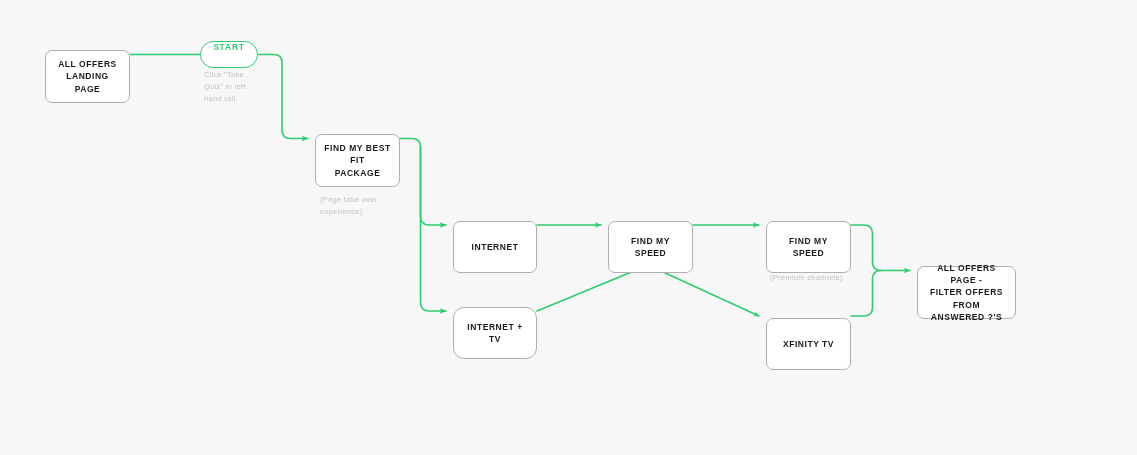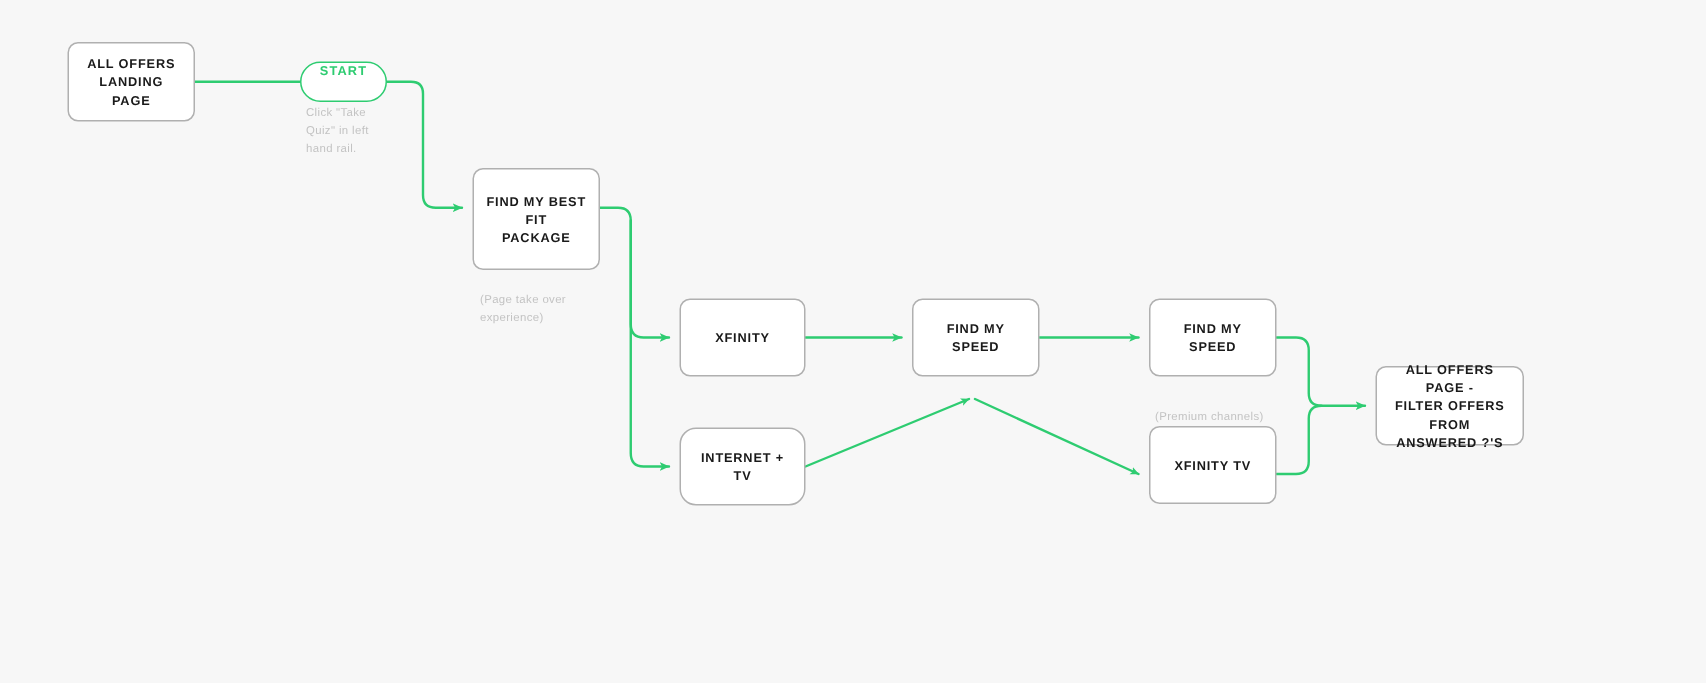--- a/index.html
+++ b/index.html
@@ -34,20 +34,21 @@
     display: flex;
     align-items: center;
     justify-content: center;
     text-align: center;
     color: #1a1a1a;
     font-weight: bold;
     font-size: 8.5px;
     letter-spacing: 0.55px;
     line-height: 1.45;
     padding: 2px 6px;
+    margin-top: 22px;
   }
   .node-label {
     display: block;
     white-space: pre-line;
   }
   .pill {
     position: absolute;
     box-sizing: border-box;
     background: #ffffff;
     border: 1.4px solid #2ecc71;
@@ -110,42 +111,42 @@
 
   <div class="node" style="left:45px; top:28px; width:85px; height:53px;">
     <span class="node-label">ALL OFFERS
 LANDING PAGE</span>
   </div>
 
   <div class="pill" style="left:200px; top:41px; width:58px; height:27px;">
     <span class="node-label">START</span>
   </div>
 
-  <div class="node" style="left:315px; top:112px; width:85px; height:68px;justify-content:center;">
+  <div class="node" style="left:315px; top:112px; width:85px; height:53px;justify-content:center;">
     <span class="node-label">FIND MY BEST FIT
 PACKAGE</span>
   </div>
 
   <div class="node" style="left:453px; top:199px; width:84px; height:52px;">
-    <span class="node-label">XFINITY</span>
+    <span class="node-label">INTERNET</span>
   </div>
 
   <div class="node" style="left:453px; top:285px; width:84px; height:52px;border-radius:11px;">
     <span class="node-label">INTERNET + TV</span>
   </div>
 
   <div class="node" style="left:608px; top:199px; width:85px; height:52px;">
     <span class="node-label">FIND MY SPEED</span>
   </div>
 
   <div class="node" style="left:766px; top:199px; width:85px; height:52px;">
     <span class="node-label">FIND MY SPEED</span>
   </div>
 
-  <div class="node" style="left:766px; top:284px; width:85px; height:52px;">
+  <div class="node" style="left:766px; top:296px; width:85px; height:52px;">
     <span class="node-label">XFINITY TV</span>
   </div>
 
   <div class="node" style="left:917px; top:244px; width:99px; height:53px;">
     <span class="node-label">ALL OFFERS PAGE -
 FILTER OFFERS FROM
 ANSWERED ?'S</span>
   </div>
 
   <div class="note" style="left:204px; top:69px; width:60px;">Click "Take

